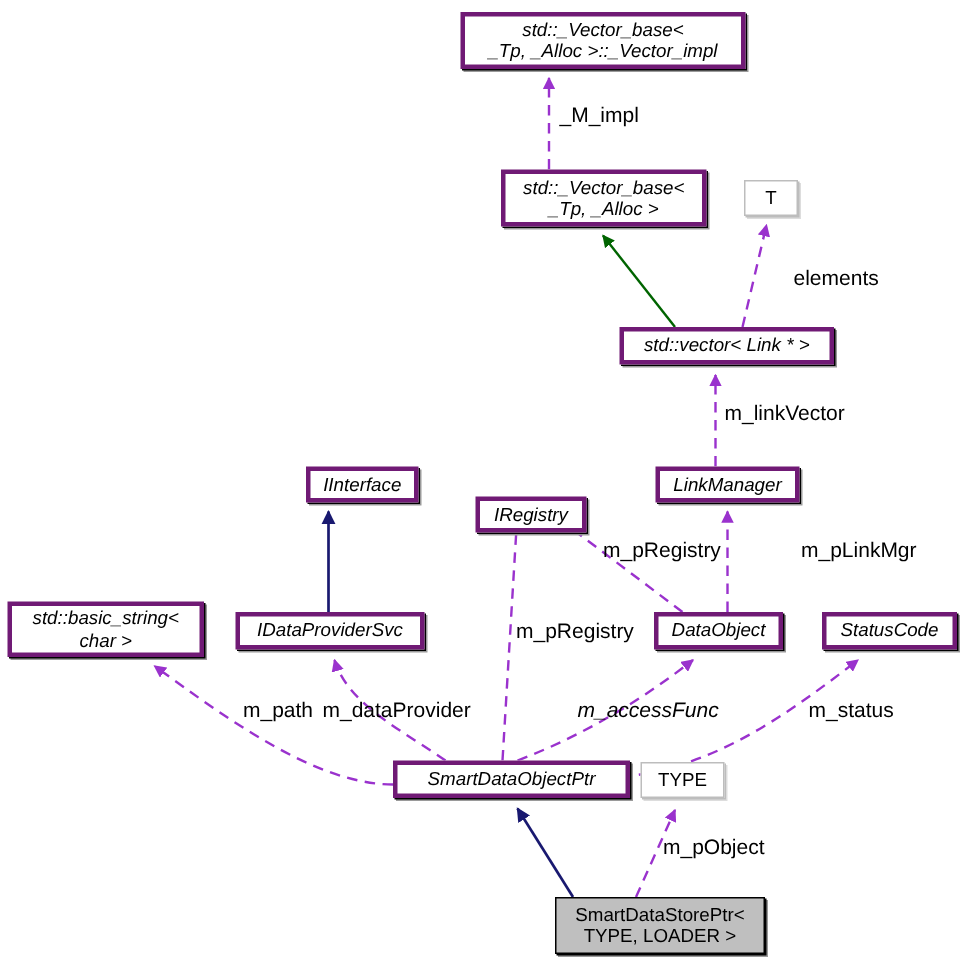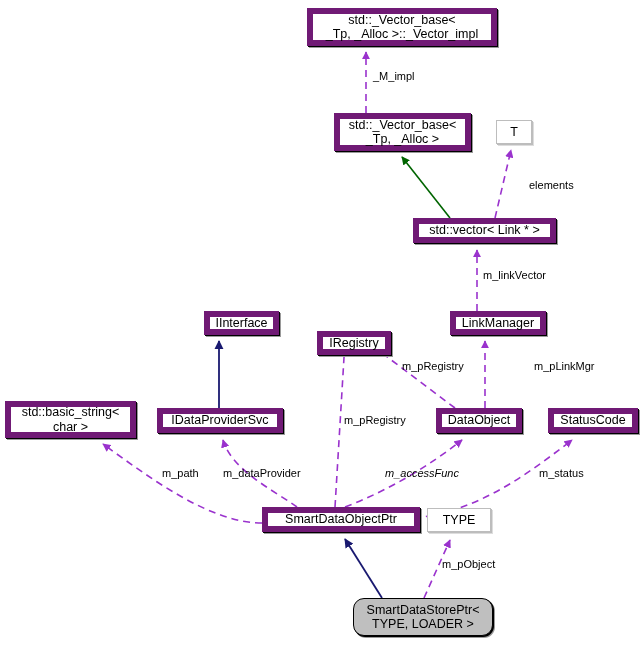--- a/index.html
+++ b/index.html
@@ -33,38 +33,39 @@
     text-align: center;
     font-size: 12.5px;
     line-height: 14.5px;
     color: #000000;
     background: #ffffff;
     white-space: pre;
     z-index: 5;
   }
   
   .node.cls {
-    border: 6px solid #701a75;
+    border: 3px solid #701a75;
     box-shadow: 1px 1px 0 0 #000000, 2px 2px 0 0 #9a9a9a;
+    font-style: italic;
   }
   
   .node.tmpl {
     border: 1px solid #bdbdbd;
     box-shadow: 1px 1px 0 0 #bdbdbd, 2px 2px 0 0 #dddddd;
     color: #000000;
   }
   
   .node.focus {
     background: #bfbfbf;
     border: 1px solid #000000;
     box-shadow: 1px 1px 0 0 #000000, 2px 2px 0 0 #9a9a9a;
   }
   .edge-label {
     position: absolute;
-    font-size: 11px;
+    font-size: 14px;
     line-height: 14px;
     color: #000000;
     background: transparent;
     white-space: pre;
     z-index: 6;
   }
 </style>
 </head>
 <body>
 
@@ -147,53 +148,53 @@
 _Tp, _Alloc &gt;</div>
 
   <div class="node tmpl" style="left:496px; top:120px; width:36px; height:24px;">T</div>
 
   <div class="node cls" style="left:413px; top:218px; width:143px; height:25px;">std::vector&lt; Link * &gt;</div>
 
   <div class="node cls" style="left:182px; top:311px; width:75px; height:24px;margin-left:22px;">IInterface</div>
 
   <div class="node cls" style="left:317px; top:311px; width:74px; height:24px;margin-top:20px;">IRegistry</div>
 
-  <div class="node cls" style="left:437px; top:311px; width:96px; height:24px;margin-left:13px;">LinkManager</div>
+  <div class="node cls" style="left:437px; top:311px; width:96px; height:24px;">LinkManager</div>
 
   <div class="node cls" style="left:5px; top:401px; width:131px; height:37px;">std::basic_string&lt;
 char &gt;</div>
 
   <div class="node cls" style="left:157px; top:408px; width:126px; height:25px;">IDataProviderSvc</div>
 
   <div class="node cls" style="left:436px; top:408px; width:86px; height:25px;">DataObject</div>
 
   <div class="node cls" style="left:548px; top:408px; width:90px; height:25px;">StatusCode</div>
 
   <div class="node cls" style="left:262px; top:507px; width:158px; height:25px;">SmartDataObjectPtr</div>
 
-  <div class="node tmpl" style="left:427px; top:508px; width:64px; height:24px;">TYPE</div>
-
-  <div class="node focus" style="left:353px; top:598px; width:140px; height:38px;border-radius:11px;">SmartDataStorePtr&lt;
+  <div class="node tmpl" style="left:427px; top:508px; width:56px; height:24px;">TYPE</div>
+
+  <div class="node focus" style="left:370px; top:598px; width:140px; height:38px;">SmartDataStorePtr&lt;
 TYPE, LOADER &gt;</div>
 
   <div class="edge-label" style="left:373px; top:69px;">_M_impl</div>
 
   <div class="edge-label" style="left:503px; top:178px;padding-left:26px;">elements</div>
 
   <div class="edge-label" style="left:483px; top:268px;">m_linkVector</div>
 
   <div class="edge-label" style="left:402px; top:359px;">m_pRegistry</div>
 
   <div class="edge-label" style="left:486px; top:359px;margin-left:48px;">m_pLinkMgr</div>
 
   <div class="edge-label" style="left:344px; top:413px;">m_pRegistry</div>
 
   <div class="edge-label" style="left:162px; top:466px;">m_path</div>
 
-  <div class="edge-label" style="left:223px; top:466px;">m_dataProvider</div>
+  <div class="edge-label" style="left:215px; top:466px;">m_dataProvider</div>
 
   <div class="edge-label" style="left:385px; top:466px;font-style:italic;">m_accessFunc</div>
 
   <div class="edge-label" style="left:539px; top:466px;">m_status</div>
 
   <div class="edge-label" style="left:442px; top:557px;">m_pObject</div>
 
 </div>
 
 </body></html>

